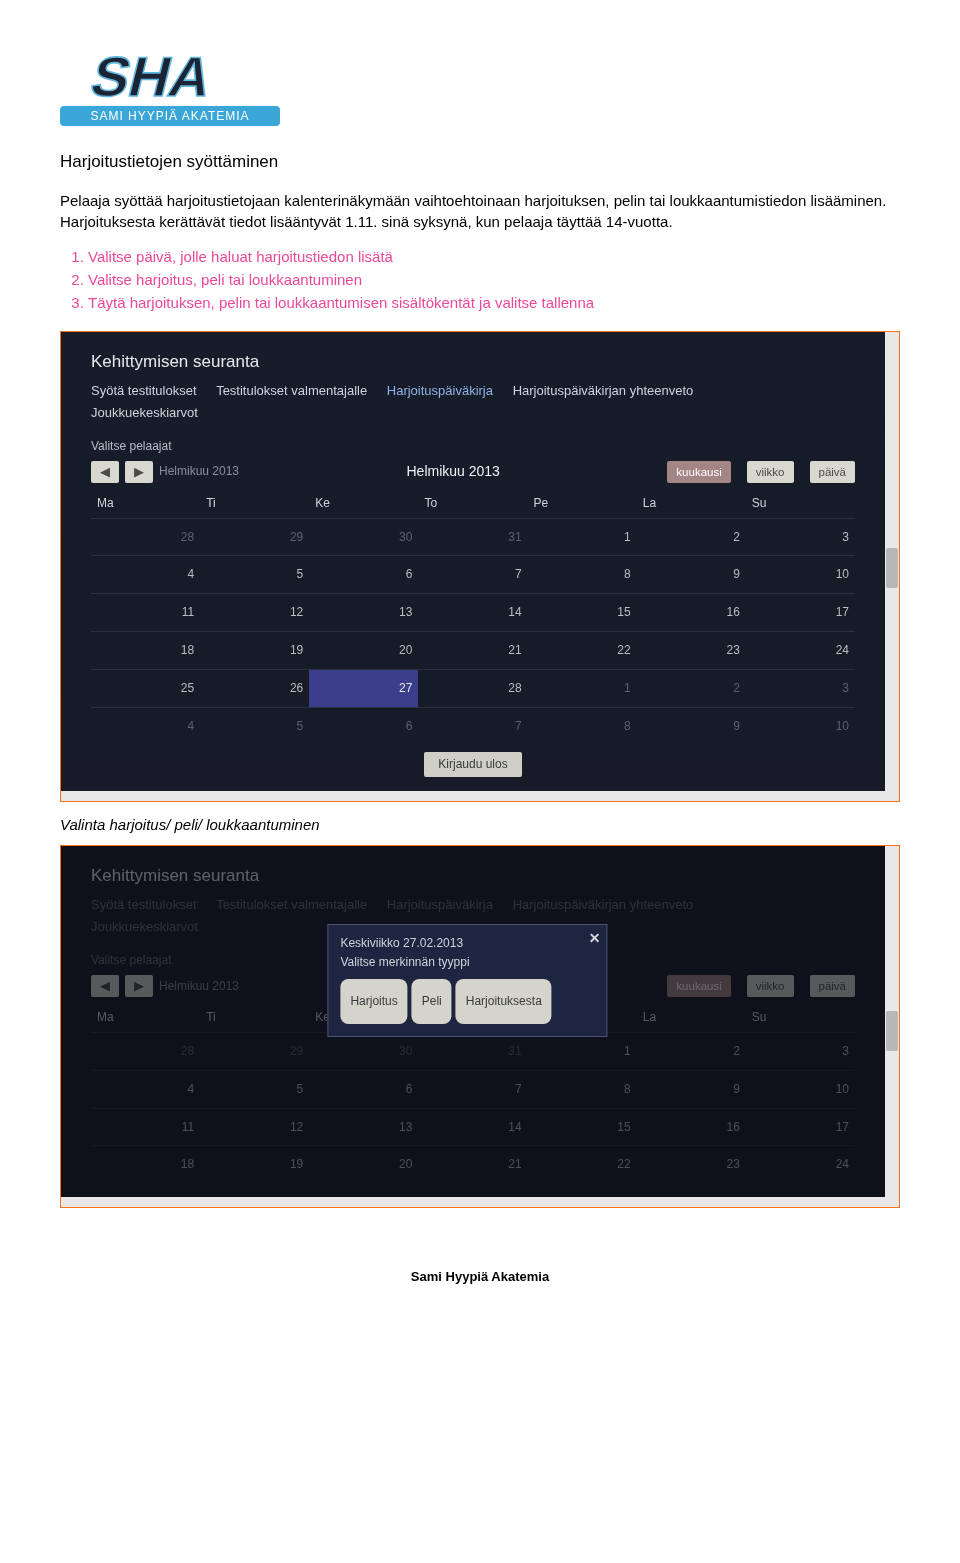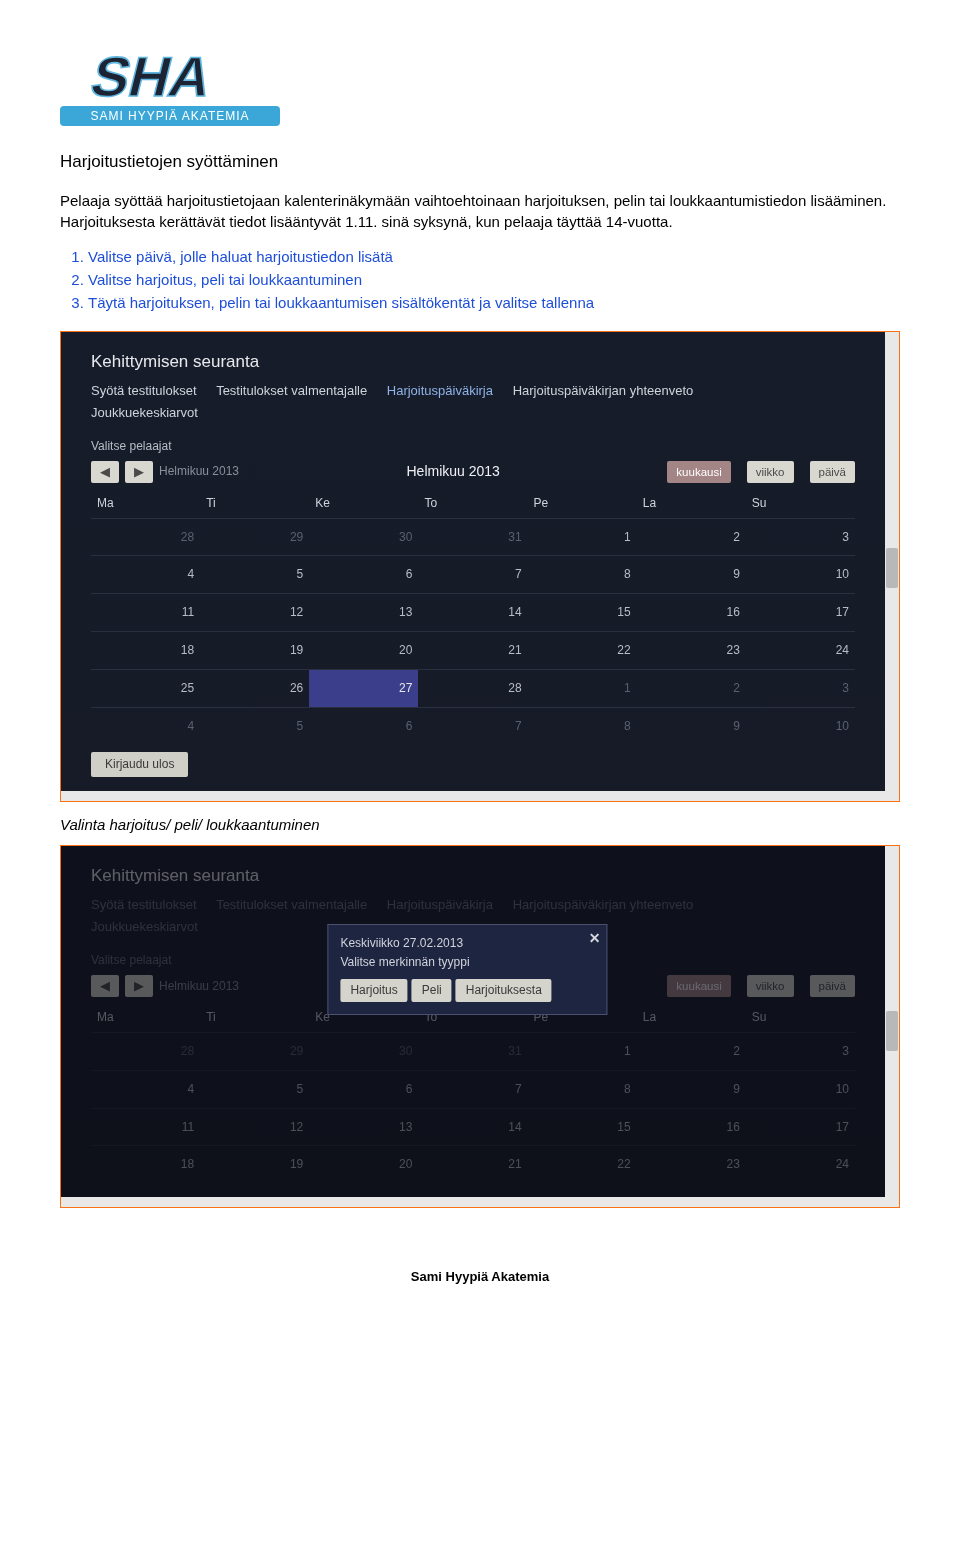--- a/index.html
+++ b/index.html
@@ -10,21 +10,21 @@
     margin: 0 auto;
     color: #000;
     font-size: 15px;
     line-height: 1.4;
   }
   .page { padding: 40px 60px 30px 60px; }
   .logo-wrap { margin-bottom: 14px; }
   .logo-svg { display: block; }
   h2.section-title { font-size: 17px; font-weight: normal; margin-bottom: 16px; }
   .para { margin-bottom: 14px; }
-  ol.steps { padding-left: 28px; margin-bottom: 18px; color: #1d4ed8; }
+  ol.steps { padding-left: 28px; margin-bottom: 18px; color: #ec4899; }
   ol.steps li { margin-bottom: 2px; }
   .screenshot-wrap {
     border: 1px solid #f97316;
     position: relative;
   }
   .scrollbar-right {
     position: absolute; top: 0; right: 0; width: 14px; bottom: 10px;
     background: #e8e8e8;
   }
   .scrollbar-thumb {
@@ -80,21 +80,21 @@
   table.calendar th {
     text-align: left; font-weight: normal; color:#cfd3db; padding: 4px 6px 6px 6px;
     width: 14.28%;
   }
   table.calendar td {
     text-align: right; color:#b9bdc6; padding: 10px 6px; border-top: 1px solid #2a3040;
     vertical-align: top; height: 32px;
   }
   table.calendar td.dim { color:#5b6070; }
   table.calendar td.selected { background:#3b3e8a; color:#e6e8ec; }
-  .logout-wrap { text-align: left; margin-top: 8px; }
+  .logout-wrap { text-align: center; margin-top: 8px; }
   .logout-btn {
     display:inline-block; background:#cfcfc7; color:#3a3a3a;
     padding:4px 14px; font-size:12px; border-radius:2px;
   }
 
   
   .app.dim-overlay::after {
     content:''; position:absolute; inset:0; background:rgba(10,12,20,0.62);
   }
   .app.dim-overlay .app-tabs span,
@@ -105,22 +105,22 @@
     background:#1e2540; border:1px solid #4a5170; padding:10px 12px 12px 12px;
     color:#cfd3db; font-size:12px; min-width: 280px;
   }
   .popup .close {
     position:absolute; top:4px; right:6px; font-size:14px; color:#d6d8e0; font-weight:bold;
   }
   .popup-date { margin-bottom: 2px; }
   .popup-sub { margin-bottom: 8px; }
   .popup-btns { display:flex; gap:4px; }
   .popup-btns span {
-    background:#d4d4cc; color:#3a3a3a; padding:3px 10px; font-size:12px;
-    border-radius:2px;
+    background:#d4d4cc; color:#3a3a3a; padding:14px 10px; font-size:12px;
+    border-radius:8px;
   }
 
   .caption-italic { font-style: italic; margin: 12px 0 10px 0; }
 
   
   .footer { text-align:center; margin-top: 60px; }
   .footer-title { font-weight:bold; font-size:13px; margin-bottom:4px; }
   .footer-line { font-size:12.5px; color:#111; }
   .footer-line .sep { color:#4aa3ff; margin: 0 8px; font-weight:bold; }
 </style>

